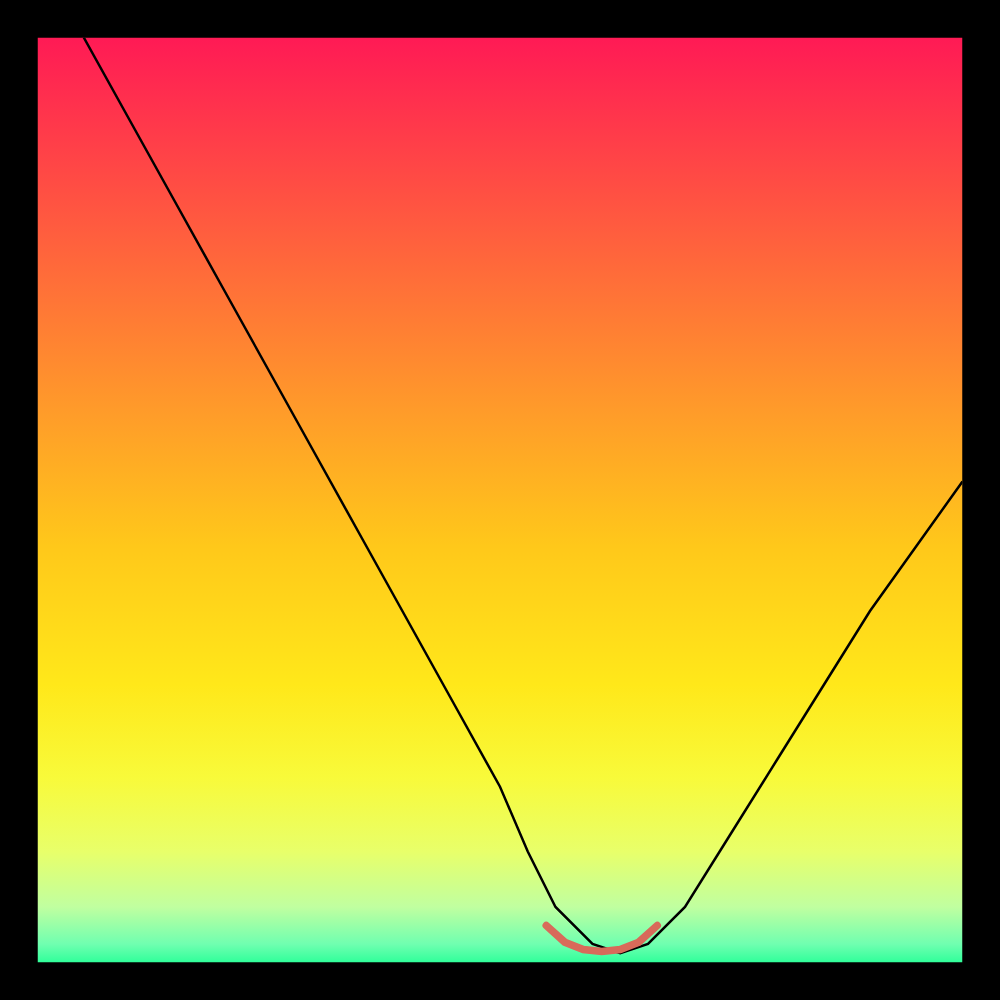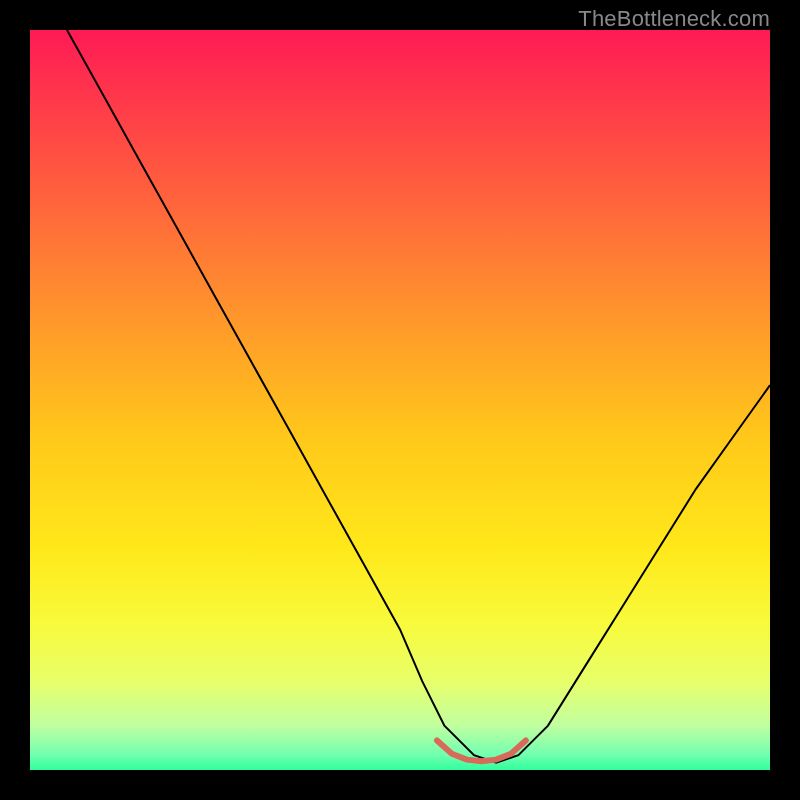--- a/index.html
+++ b/index.html
@@ -45,21 +45,20 @@
     left: 0;
     top: 0;
     width: 740px;
     height: 740px;
   }
 </style>
 </head>
 <body>
 
 <div class="chart-container">
-  <div class="watermark">TheBottleneck.com</div>
   <div class="plot-area">
     <svg class="gradient-bg" viewBox="0 0 740 740" preserveAspectRatio="none">
       <defs>
         <linearGradient id="bg-grad" x1="0" y1="0" x2="0" y2="1">
             <stop offset="0%" stop-color="#ff1a55"></stop>
             <stop offset="10%" stop-color="#ff3a4a"></stop>
             <stop offset="25%" stop-color="#ff6a3a"></stop>
             <stop offset="40%" stop-color="#ff9a2a"></stop>
             <stop offset="55.00000000000001%" stop-color="#ffc81a"></stop>
             <stop offset="70%" stop-color="#ffe81a"></stop>

